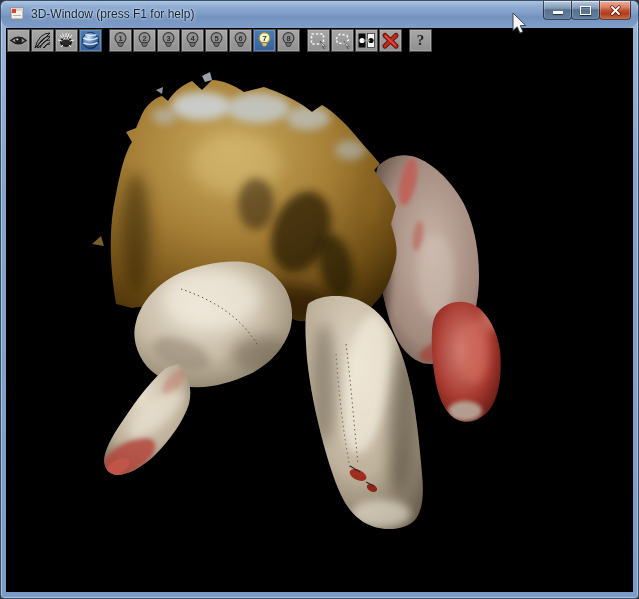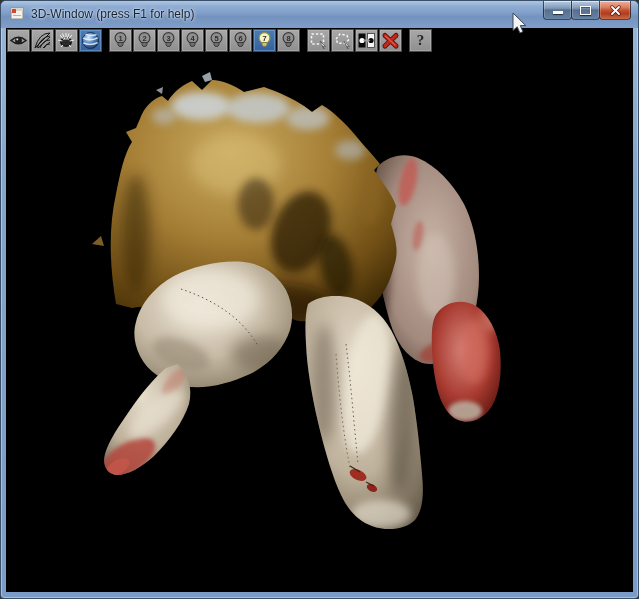--- a/index.html
+++ b/index.html
@@ -3,21 +3,21 @@
 <meta charset="utf-8">
 <style>
   html,body{margin:0;padding:0;background:#2e363c;font-family:"Liberation Sans",sans-serif;}
   *{box-sizing:border-box;}
   .window{position:relative;width:639px;height:599px;border-radius:6px 6px 4px 4px;
     background:linear-gradient(180deg,#9db6d6 0%,#86a5cc 30%,#7b9cc6 100%);
     border:1px solid #3a4f68;overflow:hidden;
     box-shadow:inset 0 0 0 1px rgba(220,234,248,.45);}
   
   .titlebar{position:absolute;top:0;left:0;right:0;height:27px;
-    background:linear-gradient(180deg,#aec5e0 0%,#8fadd3 20%,#7e9cc7 48%,#7392bd 58%,#7f9ec9 100%);}
+    background:linear-gradient(180deg,#aec5e0 0%,#8fadd3 20%,#7e9cc7 48%,#7392bd 58%,#7f9ec9 100%);border-radius:10px;}
   .app-icon{position:absolute;left:9px;top:6px;width:15px;height:14px;}
   .title-text{position:absolute;left:30px;top:6px;font-size:12px;color:#16222f;
     text-shadow:0 0 4px rgba(230,242,255,.9),0 0 2px rgba(230,242,255,.9);white-space:nowrap;}
   .caption-buttons{position:absolute;top:0;right:7px;display:flex;}
   .cap-btn{width:29px;height:19px;border:1px solid rgba(25,35,50,.75);border-top:none;
     border-radius:0 0 4px 4px;position:relative;margin-left:-1px;
     background:linear-gradient(180deg,rgba(195,210,225,.65) 0%,rgba(120,140,165,.55) 40%,rgba(55,75,100,.6) 50%,rgba(95,120,150,.55) 100%);
     box-shadow:inset 0 1px 0 rgba(255,255,255,.55),inset 1px 0 0 rgba(255,255,255,.2),inset -1px 0 0 rgba(255,255,255,.2);}
   .cap-btn.close{width:32px;
     background:linear-gradient(180deg,#f0b09c 0%,#d97f62 35%,#c2502f 52%,#b13c1f 70%,#c66a45 100%);}

